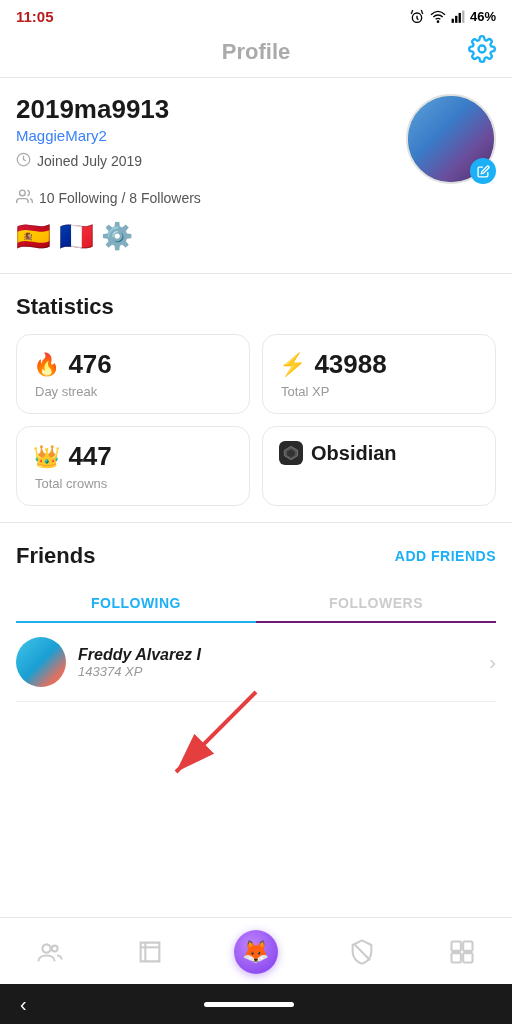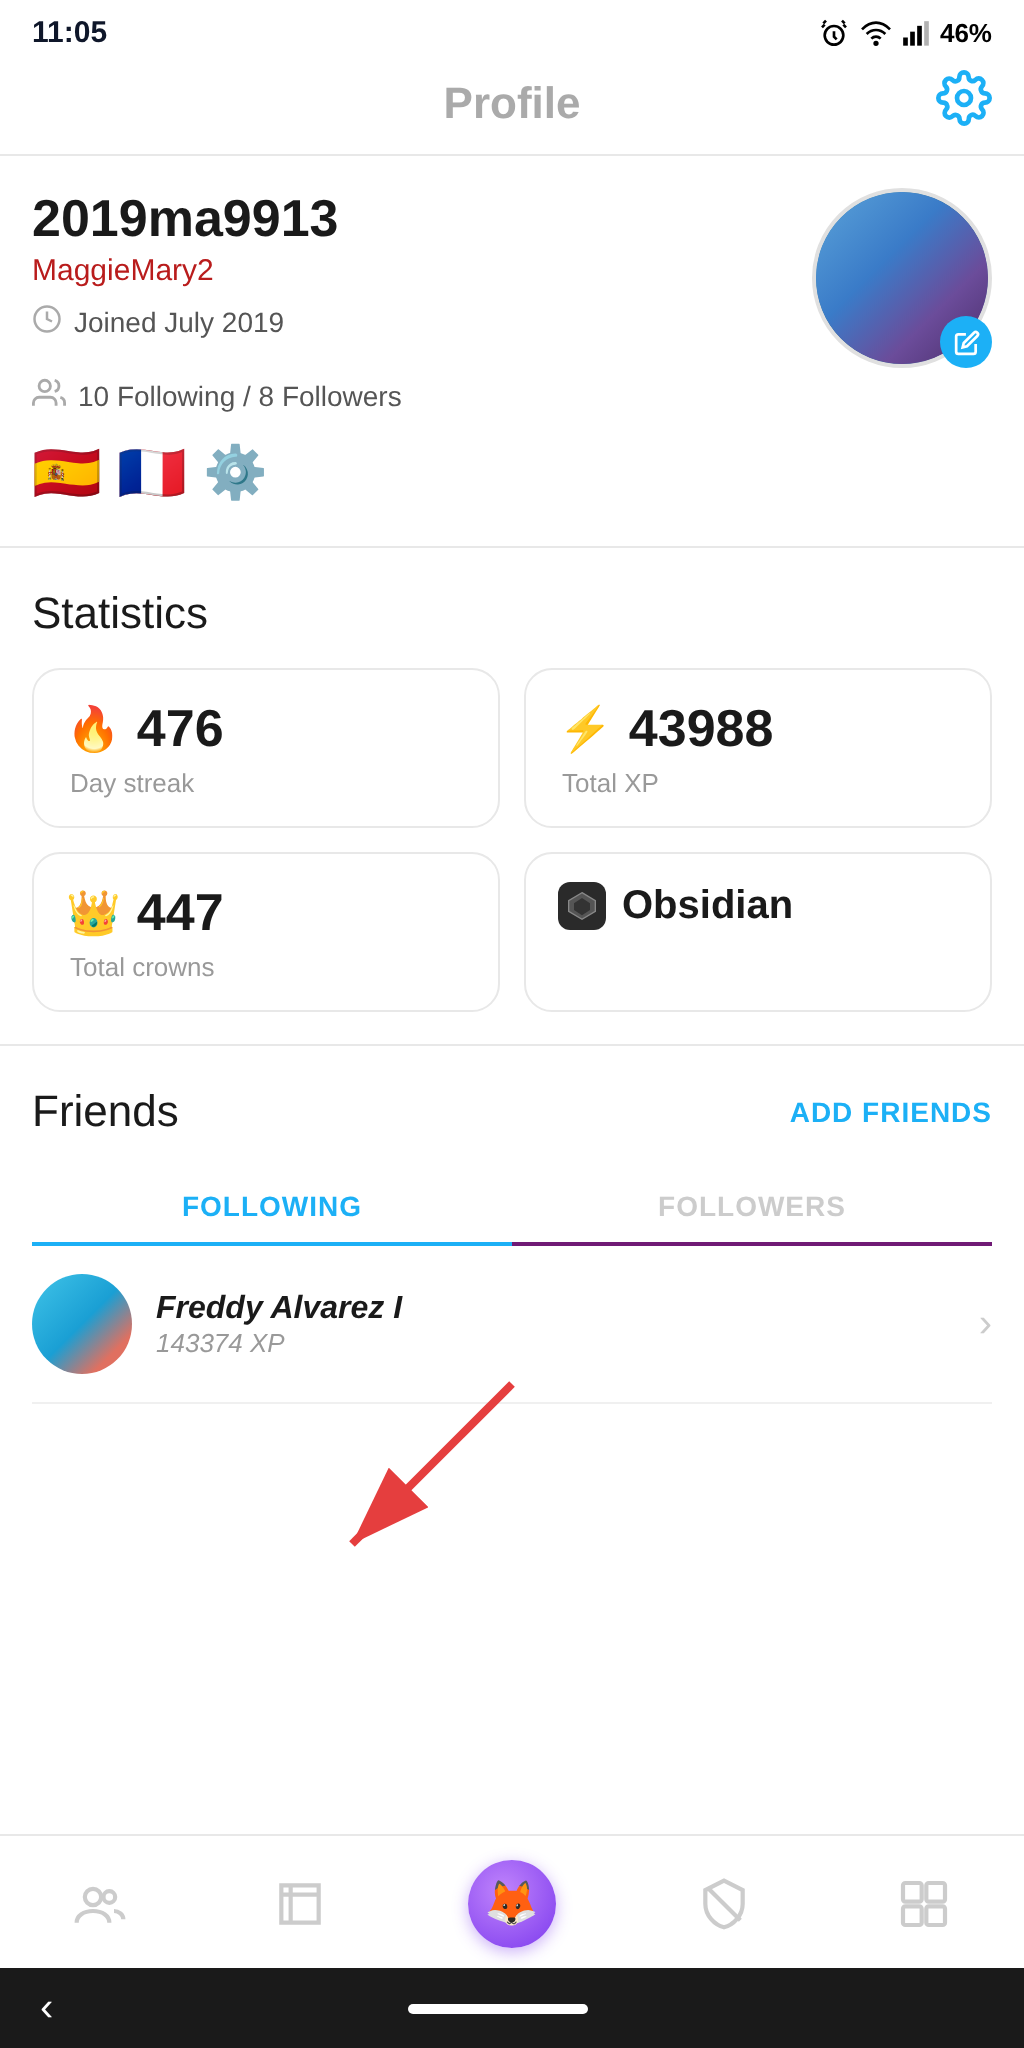--- a/index.html
+++ b/index.html
@@ -16,21 +16,21 @@
     .status-bar {
       display: flex;
       justify-content: space-between;
       align-items: center;
       padding: 8px 16px 4px;
       background: #fff;
     }
     .status-time {
       font-size: 15px;
       font-weight: 600;
-      color: #0f172a;
+      color: #b91c1c;
     }
     .status-icons {
       display: flex;
       align-items: center;
       gap: 5px;
       font-size: 13px;
       color: #000;
     }
 
     
@@ -65,21 +65,21 @@
     }
     .profile-info { flex: 1; }
     .profile-username {
       font-size: 26px;
       font-weight: 700;
       color: #1a1a1a;
       margin-bottom: 2px;
     }
     .profile-handle {
       font-size: 15px;
-      color: #b91c1c;
+      color: #3b82f6;
       margin-bottom: 8px;
     }
     .profile-meta {
       display: flex;
       align-items: center;
       gap: 6px;
       font-size: 14px;
       color: #555;
       margin-bottom: 18px;
     }
@@ -137,21 +137,21 @@
       font-size: 13px;
     }
 
     
     .statistics-section {
       padding: 20px 16px 16px;
       border-bottom: 1px solid #e8e8e8;
     }
     .section-title {
       font-size: 22px;
-      font-weight: 400;
+      font-weight: 700;
       color: #1a1a1a;
       margin-bottom: 14px;
     }
     .stats-grid {
       display: grid;
       grid-template-columns: 1fr 1fr;
       gap: 12px;
     }
     .stat-card {
       border: 1.5px solid #e8e8e8;

